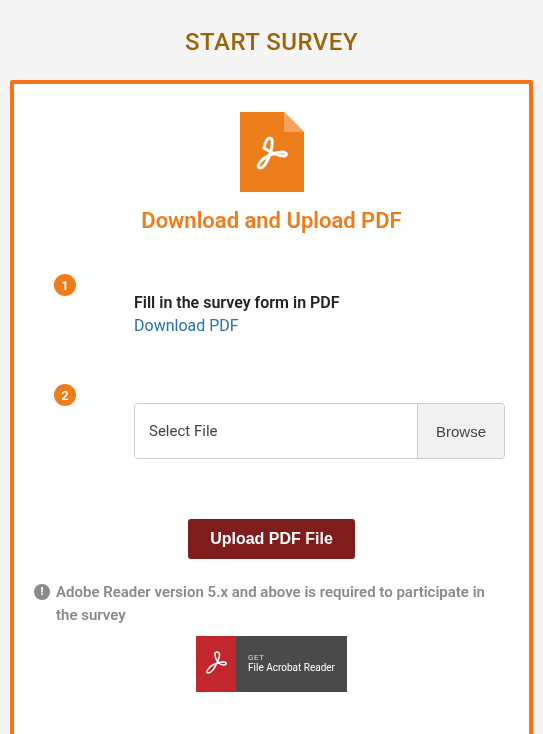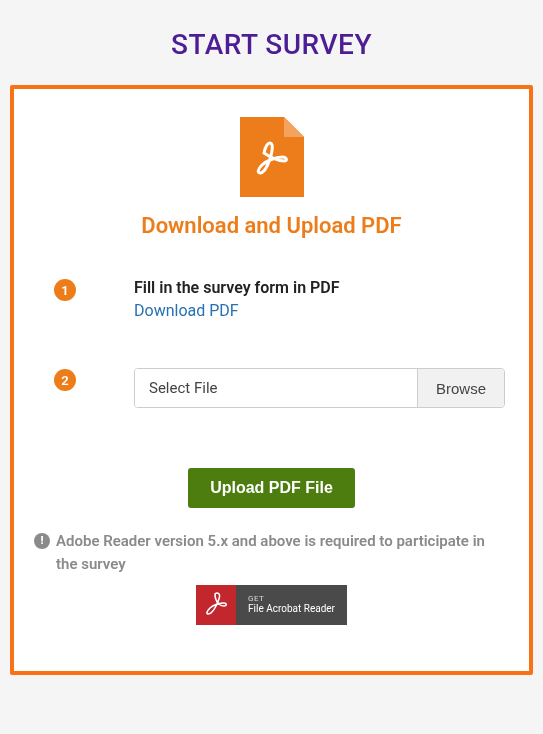--- a/index.html
+++ b/index.html
@@ -5,22 +5,22 @@
     * { box-sizing: border-box; margin: 0; padding: 0; }
     body {
       font-family: -apple-system, BlinkMacSystemFont, "Segoe UI", Roboto, Arial, sans-serif;
       background: #f5f5f5;
       width: 543px;
       height: 734px;
       overflow: hidden;
     }
     .page-title {
       text-align: center;
-      color: #4c1d95;
-      font-size: 28px;
+      color: #a16207;
+      font-size: 24px;
       font-weight: 500;
       padding: 28px 0 24px;
       letter-spacing: 0.5px;
     }
     .card {
       background: #fff;
       margin: 0 10px;
       padding: 28px 20px 28px;
       border: 4px solid #f97316;
       border-radius: 2px;
@@ -56,39 +56,40 @@
       justify-content: center;
       font-size: 13px;
       font-weight: 600;
       flex-shrink: 0;
       margin-left: 20px;
       margin-top: 1px;
     }
     .step-content {
       margin-left: 58px;
       flex: 1;
+      margin-top: 20px;
     }
     .step-text {
       color: #222;
       font-size: 16px;
       font-weight: 600;
       margin-bottom: 4px;
     }
     .download-link {
       color: #2670b5;
       font-size: 16px;
       text-decoration: none;
       cursor: pointer;
     }
     .file-picker {
       display: flex;
       border: 1px solid #ccc;
       border-radius: 4px;
       overflow: hidden;
-      height: 40px;
+      height: 56px;
       margin-right: 4px;
     }
     .file-input-text {
       flex: 1;
       padding: 0 14px;
       display: flex;
       align-items: center;
       color: #444;
       font-size: 15px;
       background: #fff;
@@ -97,21 +98,21 @@
       background: #f1f1f1;
       border: none;
       border-left: 1px solid #ccc;
       padding: 8px 18px;
       color: #444;
       font-size: 15px;
       cursor: pointer;
     }
     .upload-wrap { text-align: center; margin-bottom: 22px; }
     .upload-btn {
-      background: #4d7c0f;
+      background: #7f1d1d;
       color: #fff;
       border: none;
       padding: 11px 22px;
       font-size: 16px;
       font-weight: 700;
       border-radius: 3px;
       cursor: pointer;
     }
     .note {
       color: #8a8a8a;
@@ -135,21 +136,21 @@
       font-size: 11px;
       font-weight: 900;
       font-style: normal;
       margin-top: 3px;
       flex-shrink: 0;
     }
     .adobe-btn-wrap { text-align: center; margin-bottom: 18px; }
     .adobe-btn {
       display: inline-flex;
       align-items: stretch;
-      height: 40px;
+      height: 56px;
       text-decoration: none;
       cursor: pointer;
     }
     .adobe-red {
       background: #c1272d;
       width: 40px;
       display: flex;
       align-items: center;
       justify-content: center;
     }

